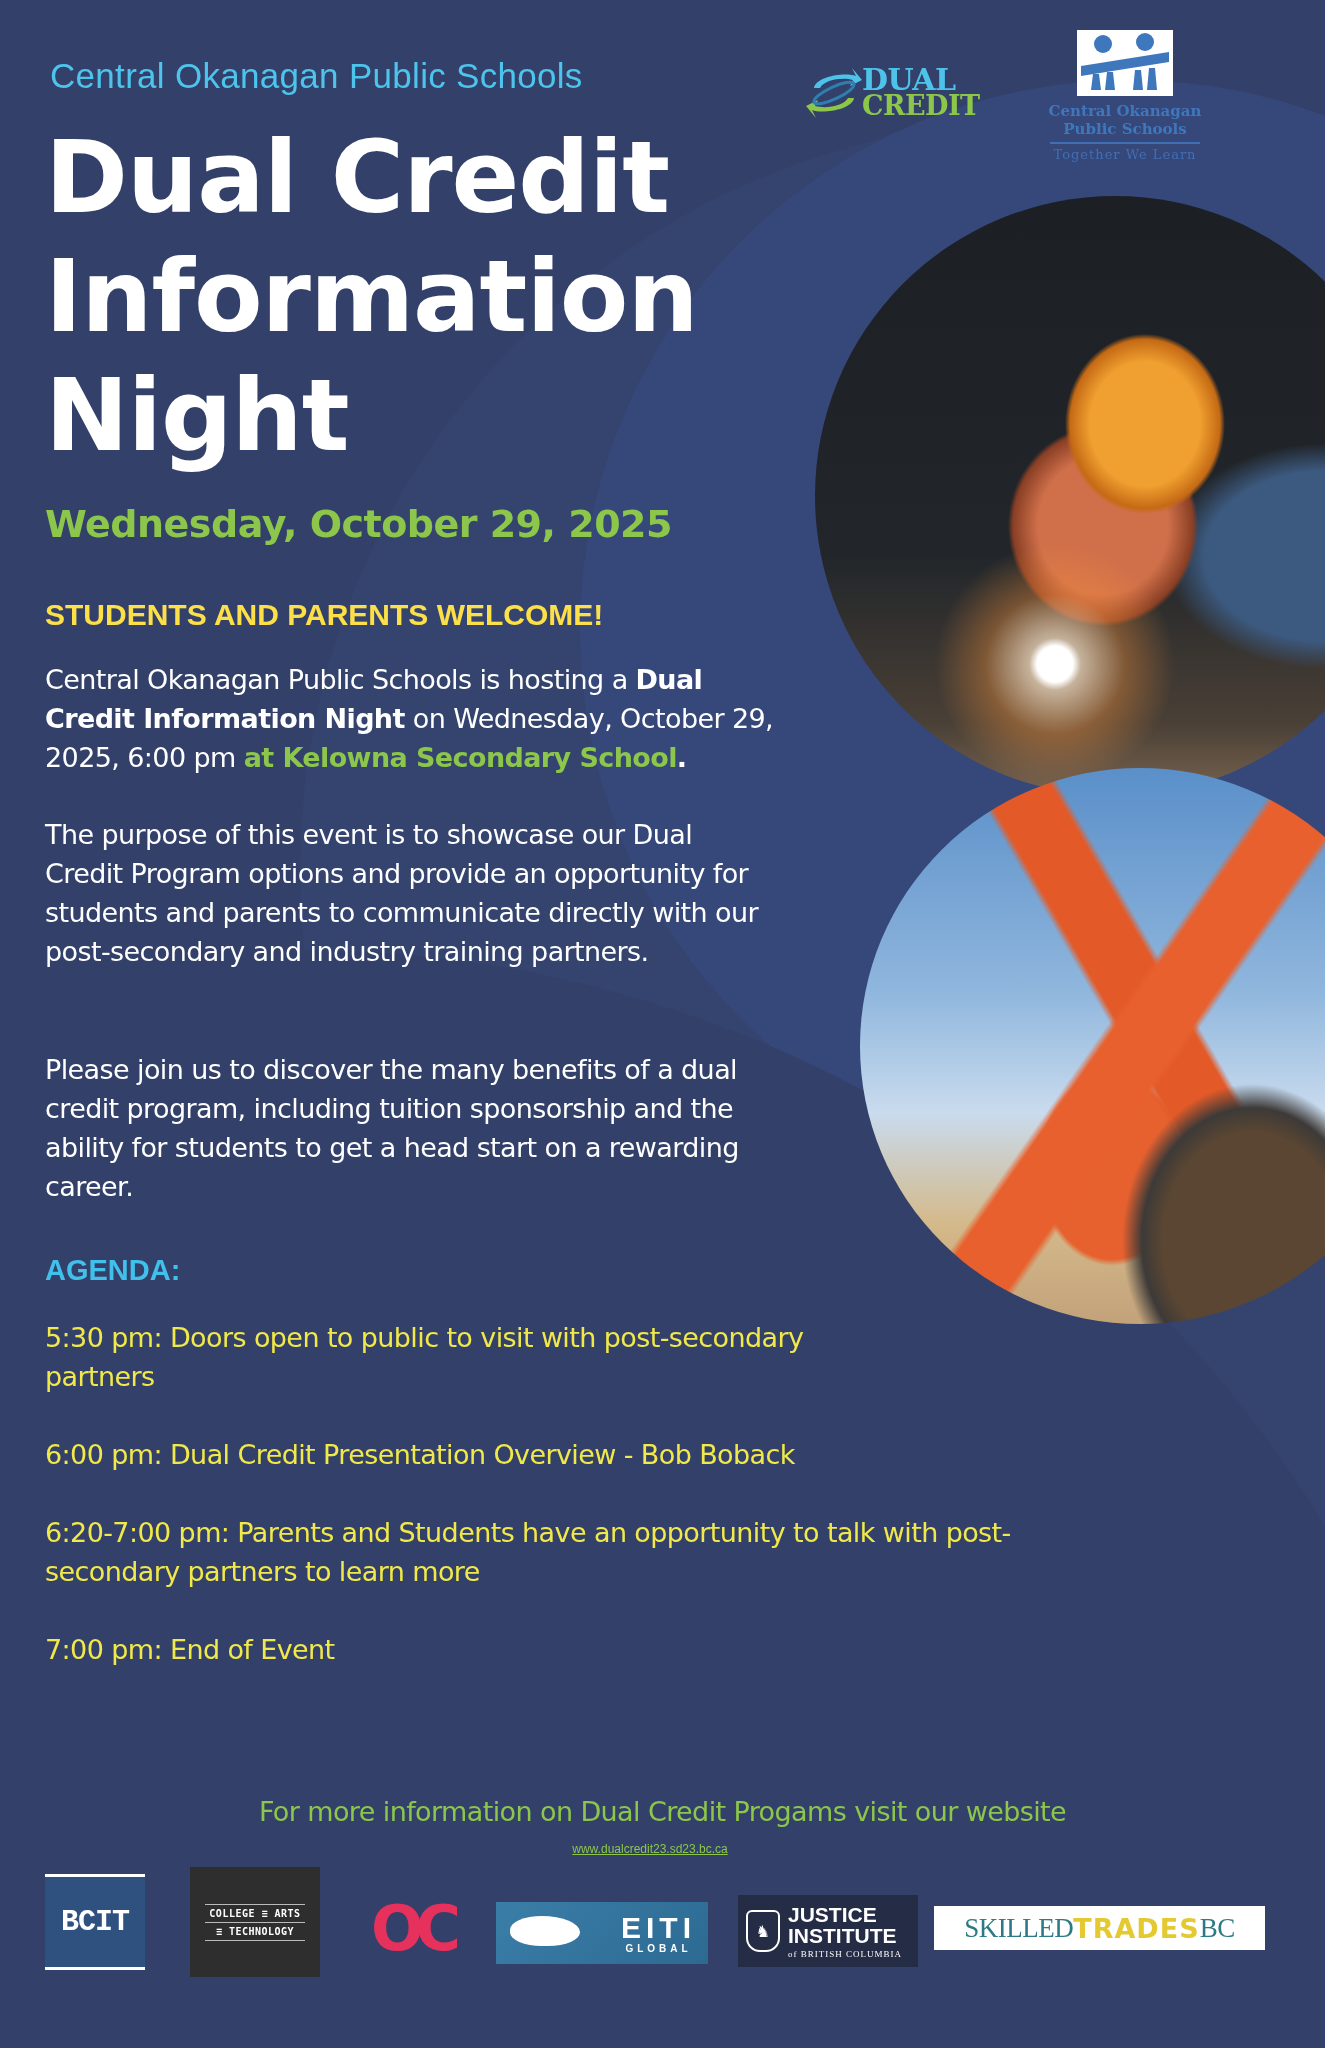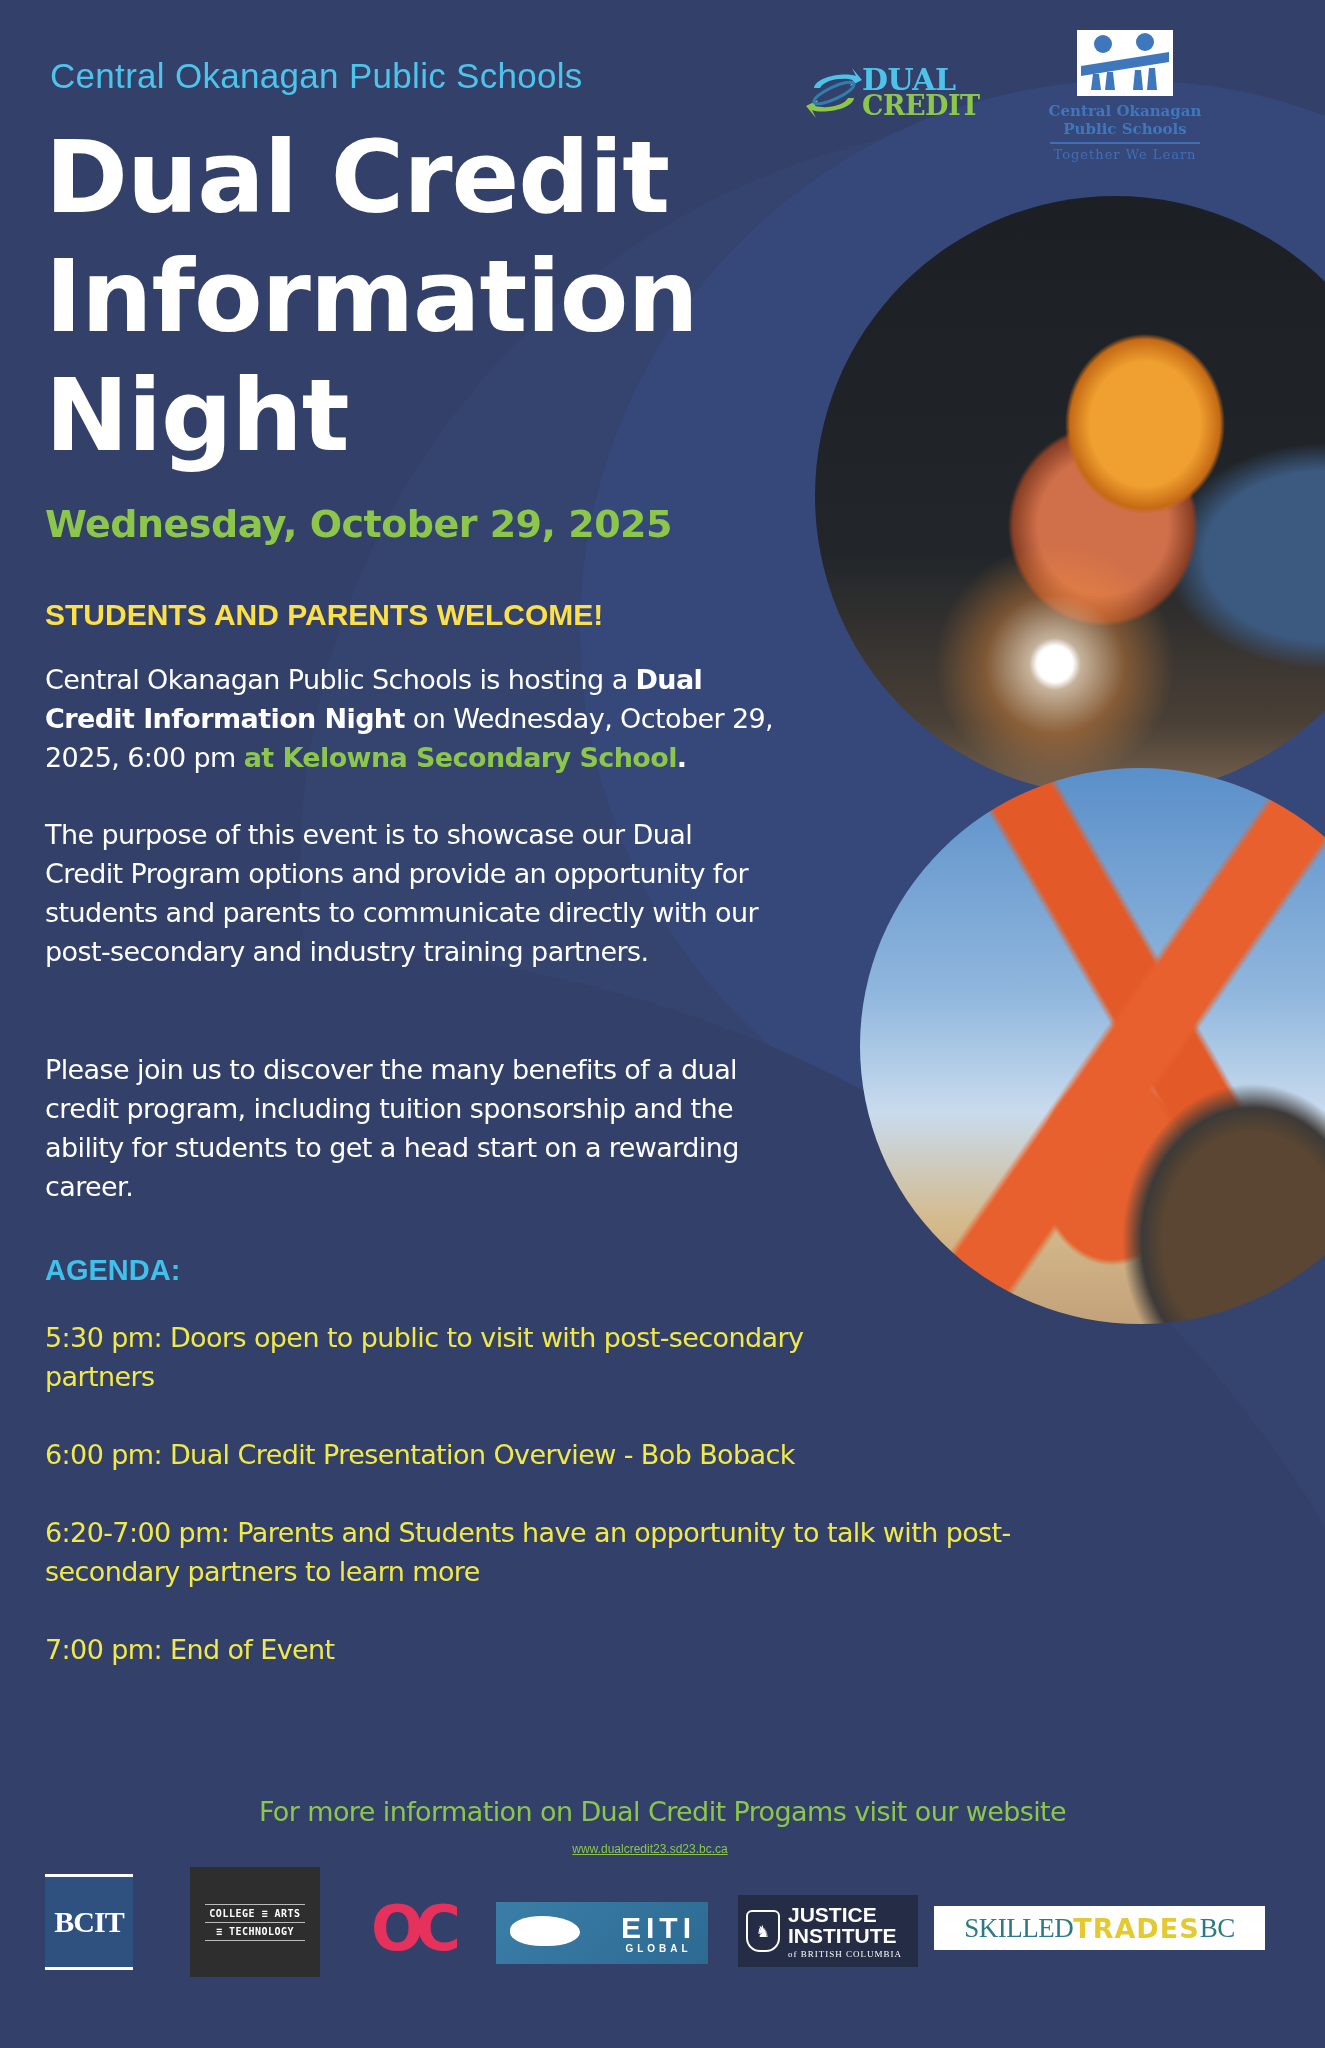--- a/index.html
+++ b/index.html
@@ -213,25 +213,25 @@
 
     .partner {
       position: absolute;
       display: flex;
       align-items: center;
       justify-content: center;
       box-sizing: border-box;
     }
     .p-bcit {
       left: 45px; top: 1874px;
-      width: 88px; height: 96px;
+      width: 100px; height: 96px;
       background: #2f5180;
       border-top: 3px solid #ffffff;
       border-bottom: 3px solid #ffffff;
-      font-family: Liberation Serif, serif;
+      font-family: Liberation Mono, monospace;
       font-weight: bold;
       font-size: 30px;
       color: #ffffff;
       letter-spacing: -1px;
     }
     .p-cat {
       left: 190px; top: 1867px;
       width: 130px; height: 110px;
       background: #2e2e2e;
       flex-direction: column;

